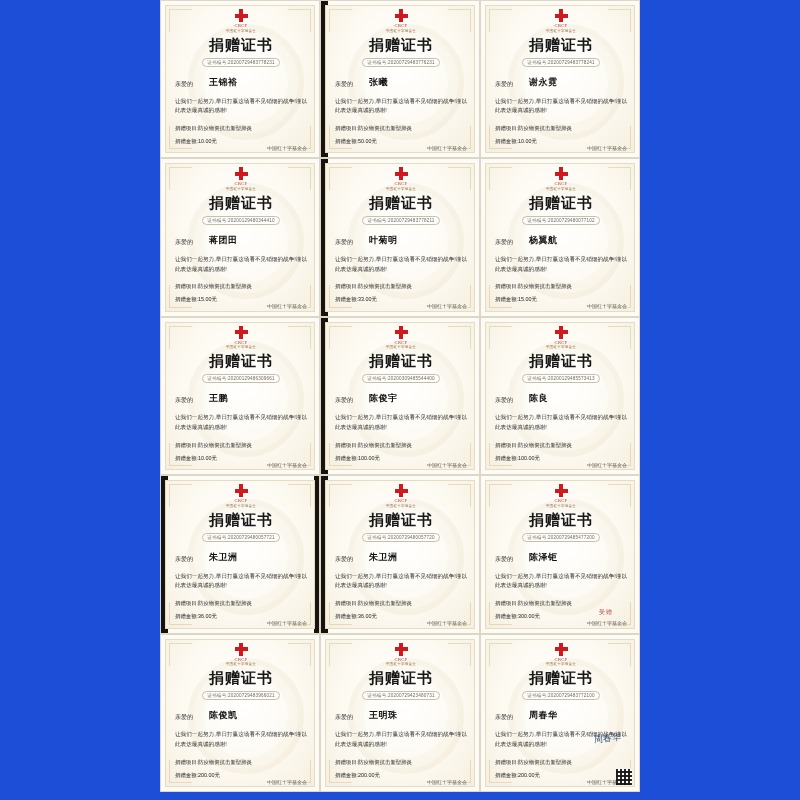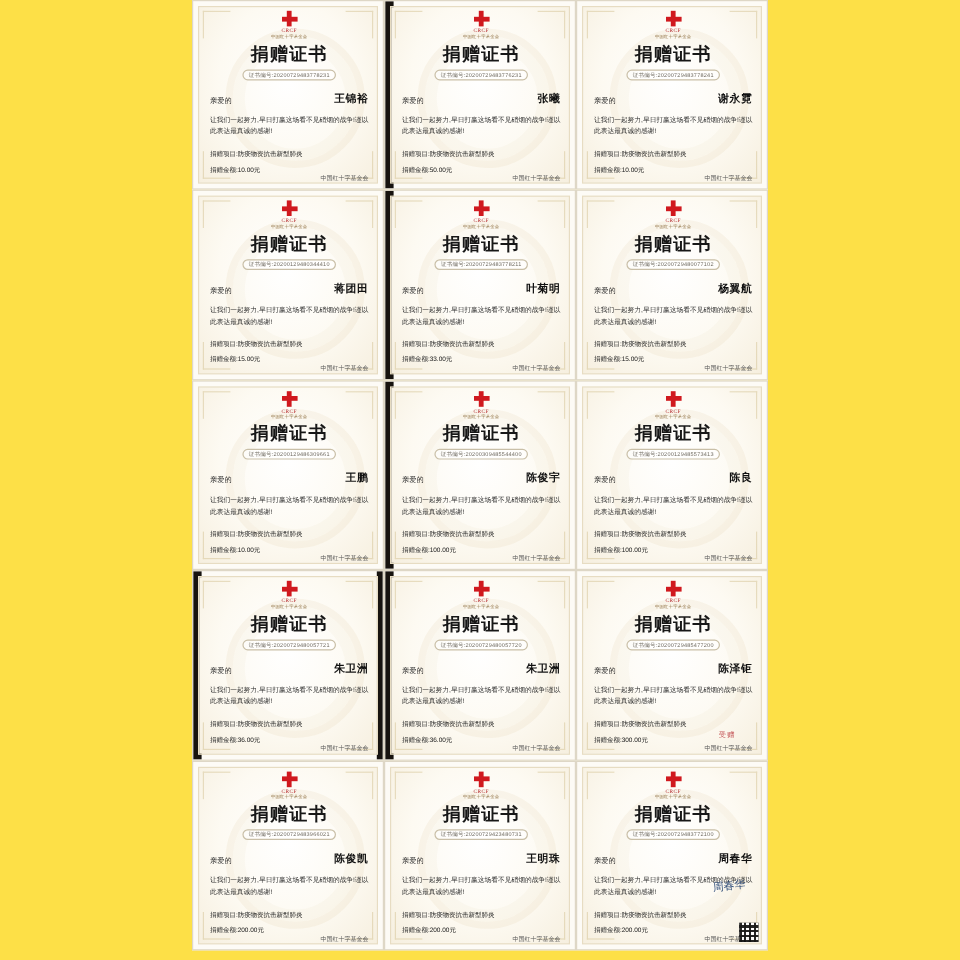--- a/index.html
+++ b/index.html
@@ -7,21 +7,21 @@
     padding: 0;
     background: #ffffff;
     width: 800px;
     height: 800px;
     font-family: "Liberation Sans", sans-serif;
   }
   #page {
     position: relative;
     width: 800px;
     height: 800px;
-    background: #fde047;
+    background: #1d4ed8;
     overflow: hidden;
   }
   #grid {
     position: absolute;
     left: 160px;
     top: 0px;
     width: 480px;
     height: 792px;
     display: grid;
     grid-template-columns: repeat(3, 1fr);
@@ -138,21 +138,20 @@
     padding: 1px 4px;
     background: rgba(255,255,255,.6);
   }
   .dear {
     margin-top: 9px;
     font-size: 6px;
     color: #2b2b2b;
     display: flex;
     align-items: flex-end;
     gap: 16px;
-    justify-content: space-between;
   }
   .dear .name {
     font-size: 9px;
     color: #111;
     font-weight: bold;
     letter-spacing: .5px;
     font-family: "Liberation Serif", serif;
   }
   .body-text {
     margin-top: 8px;

